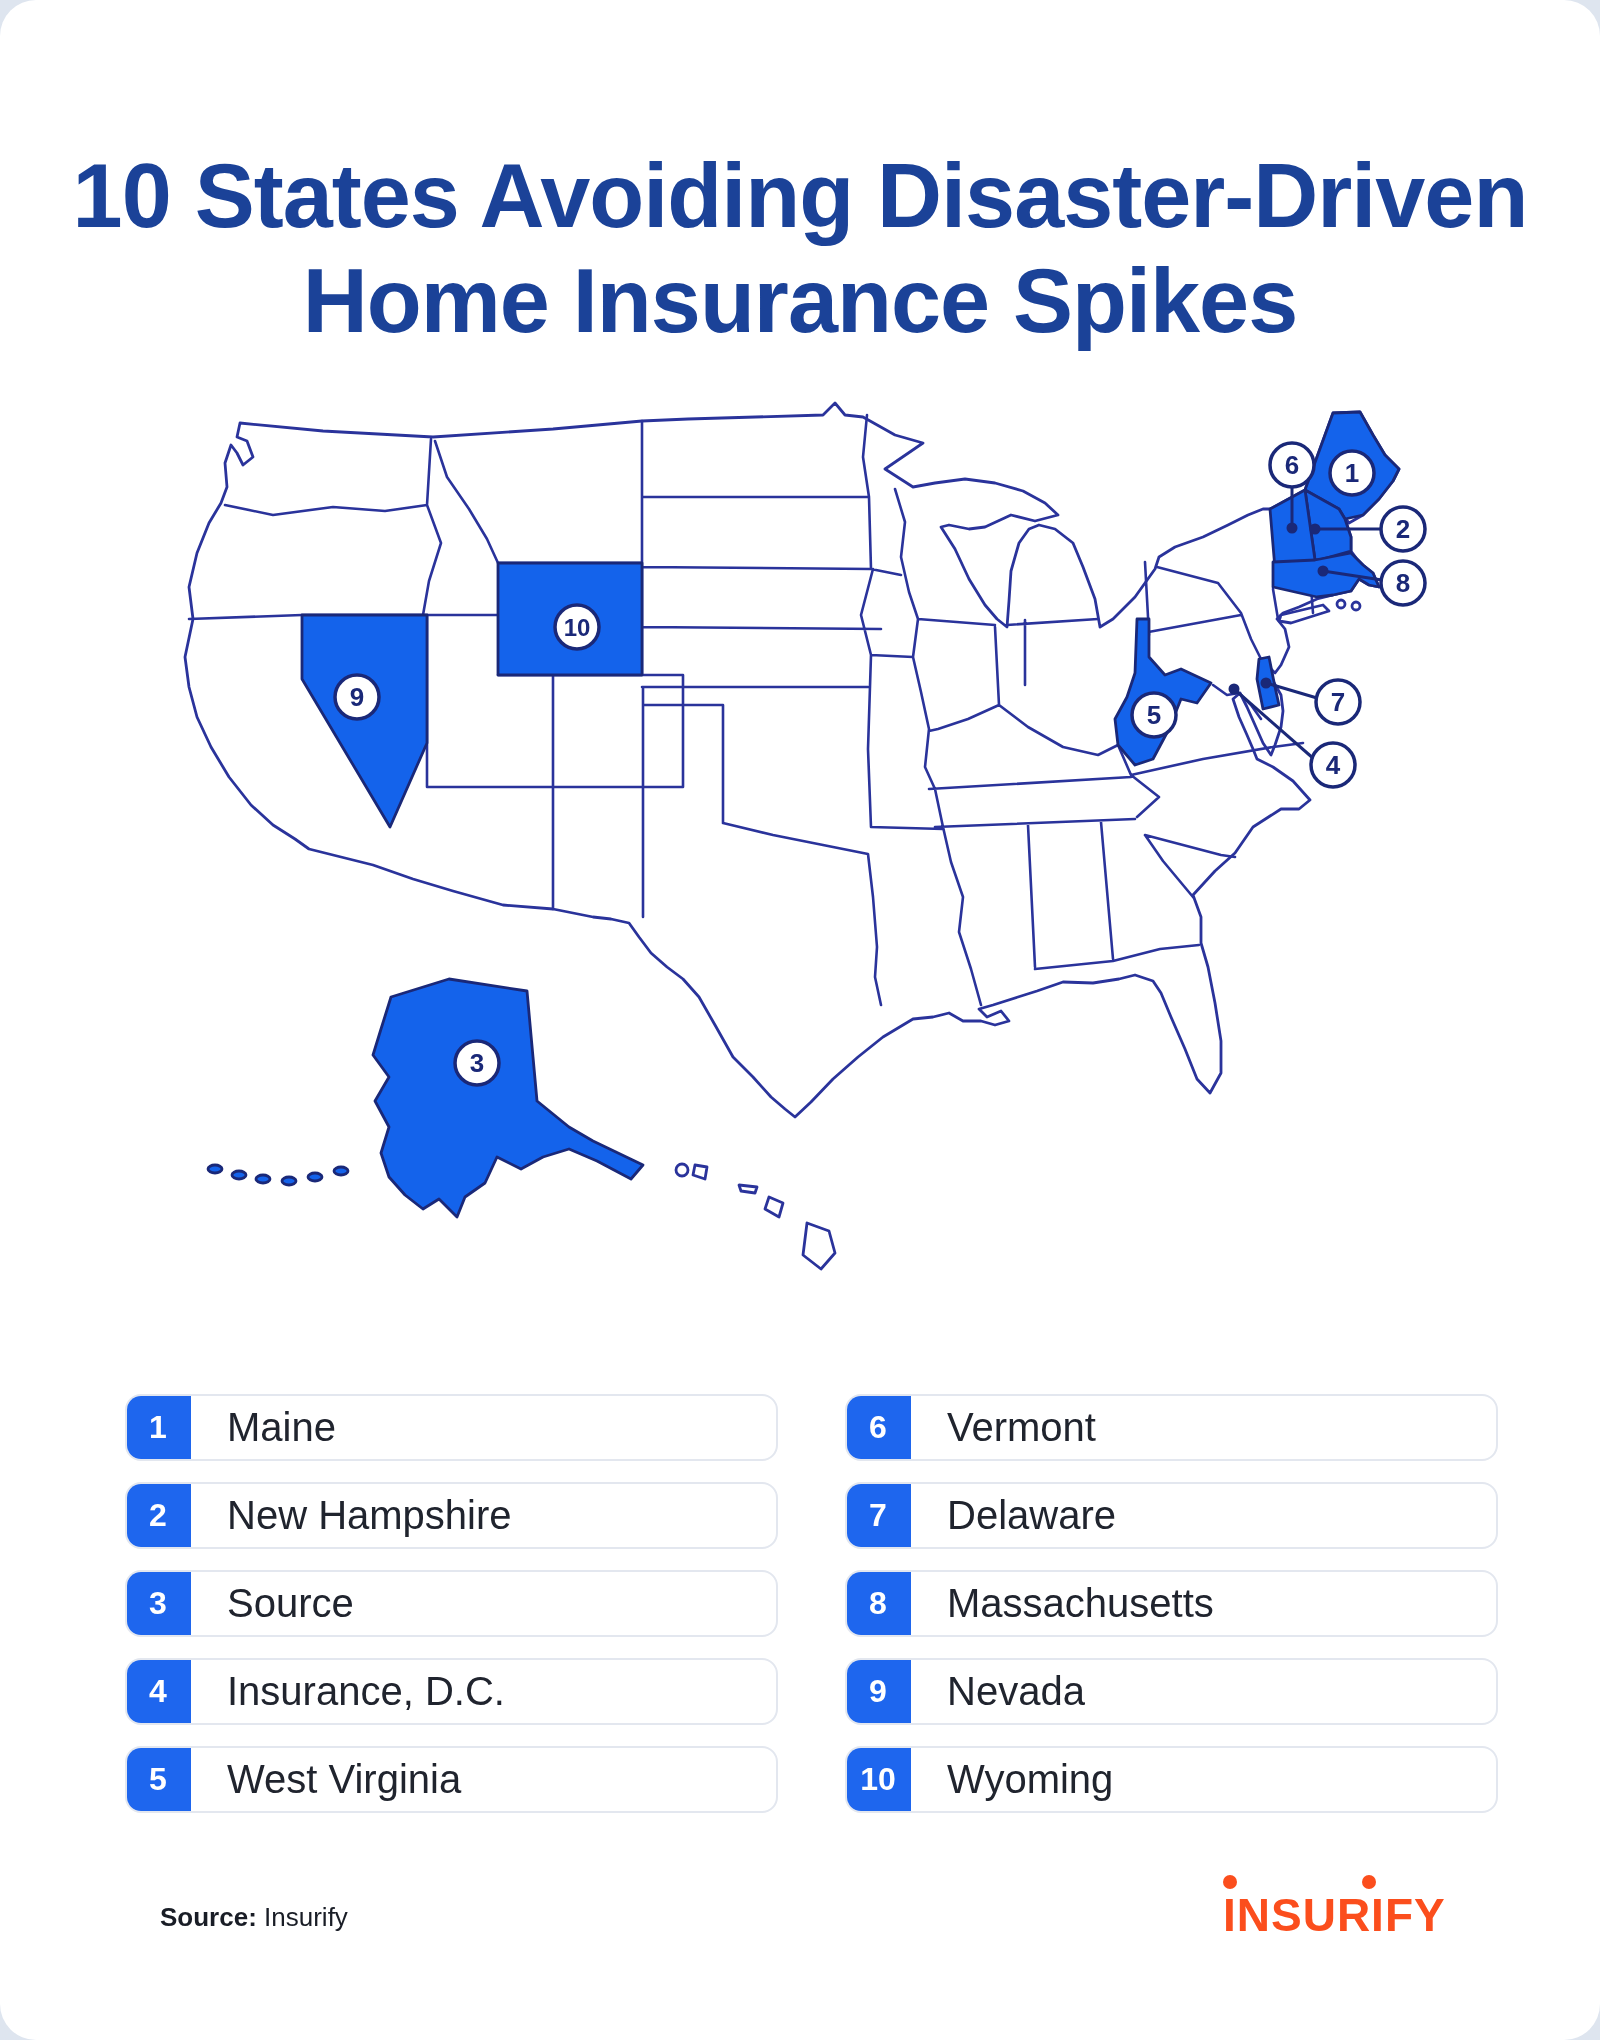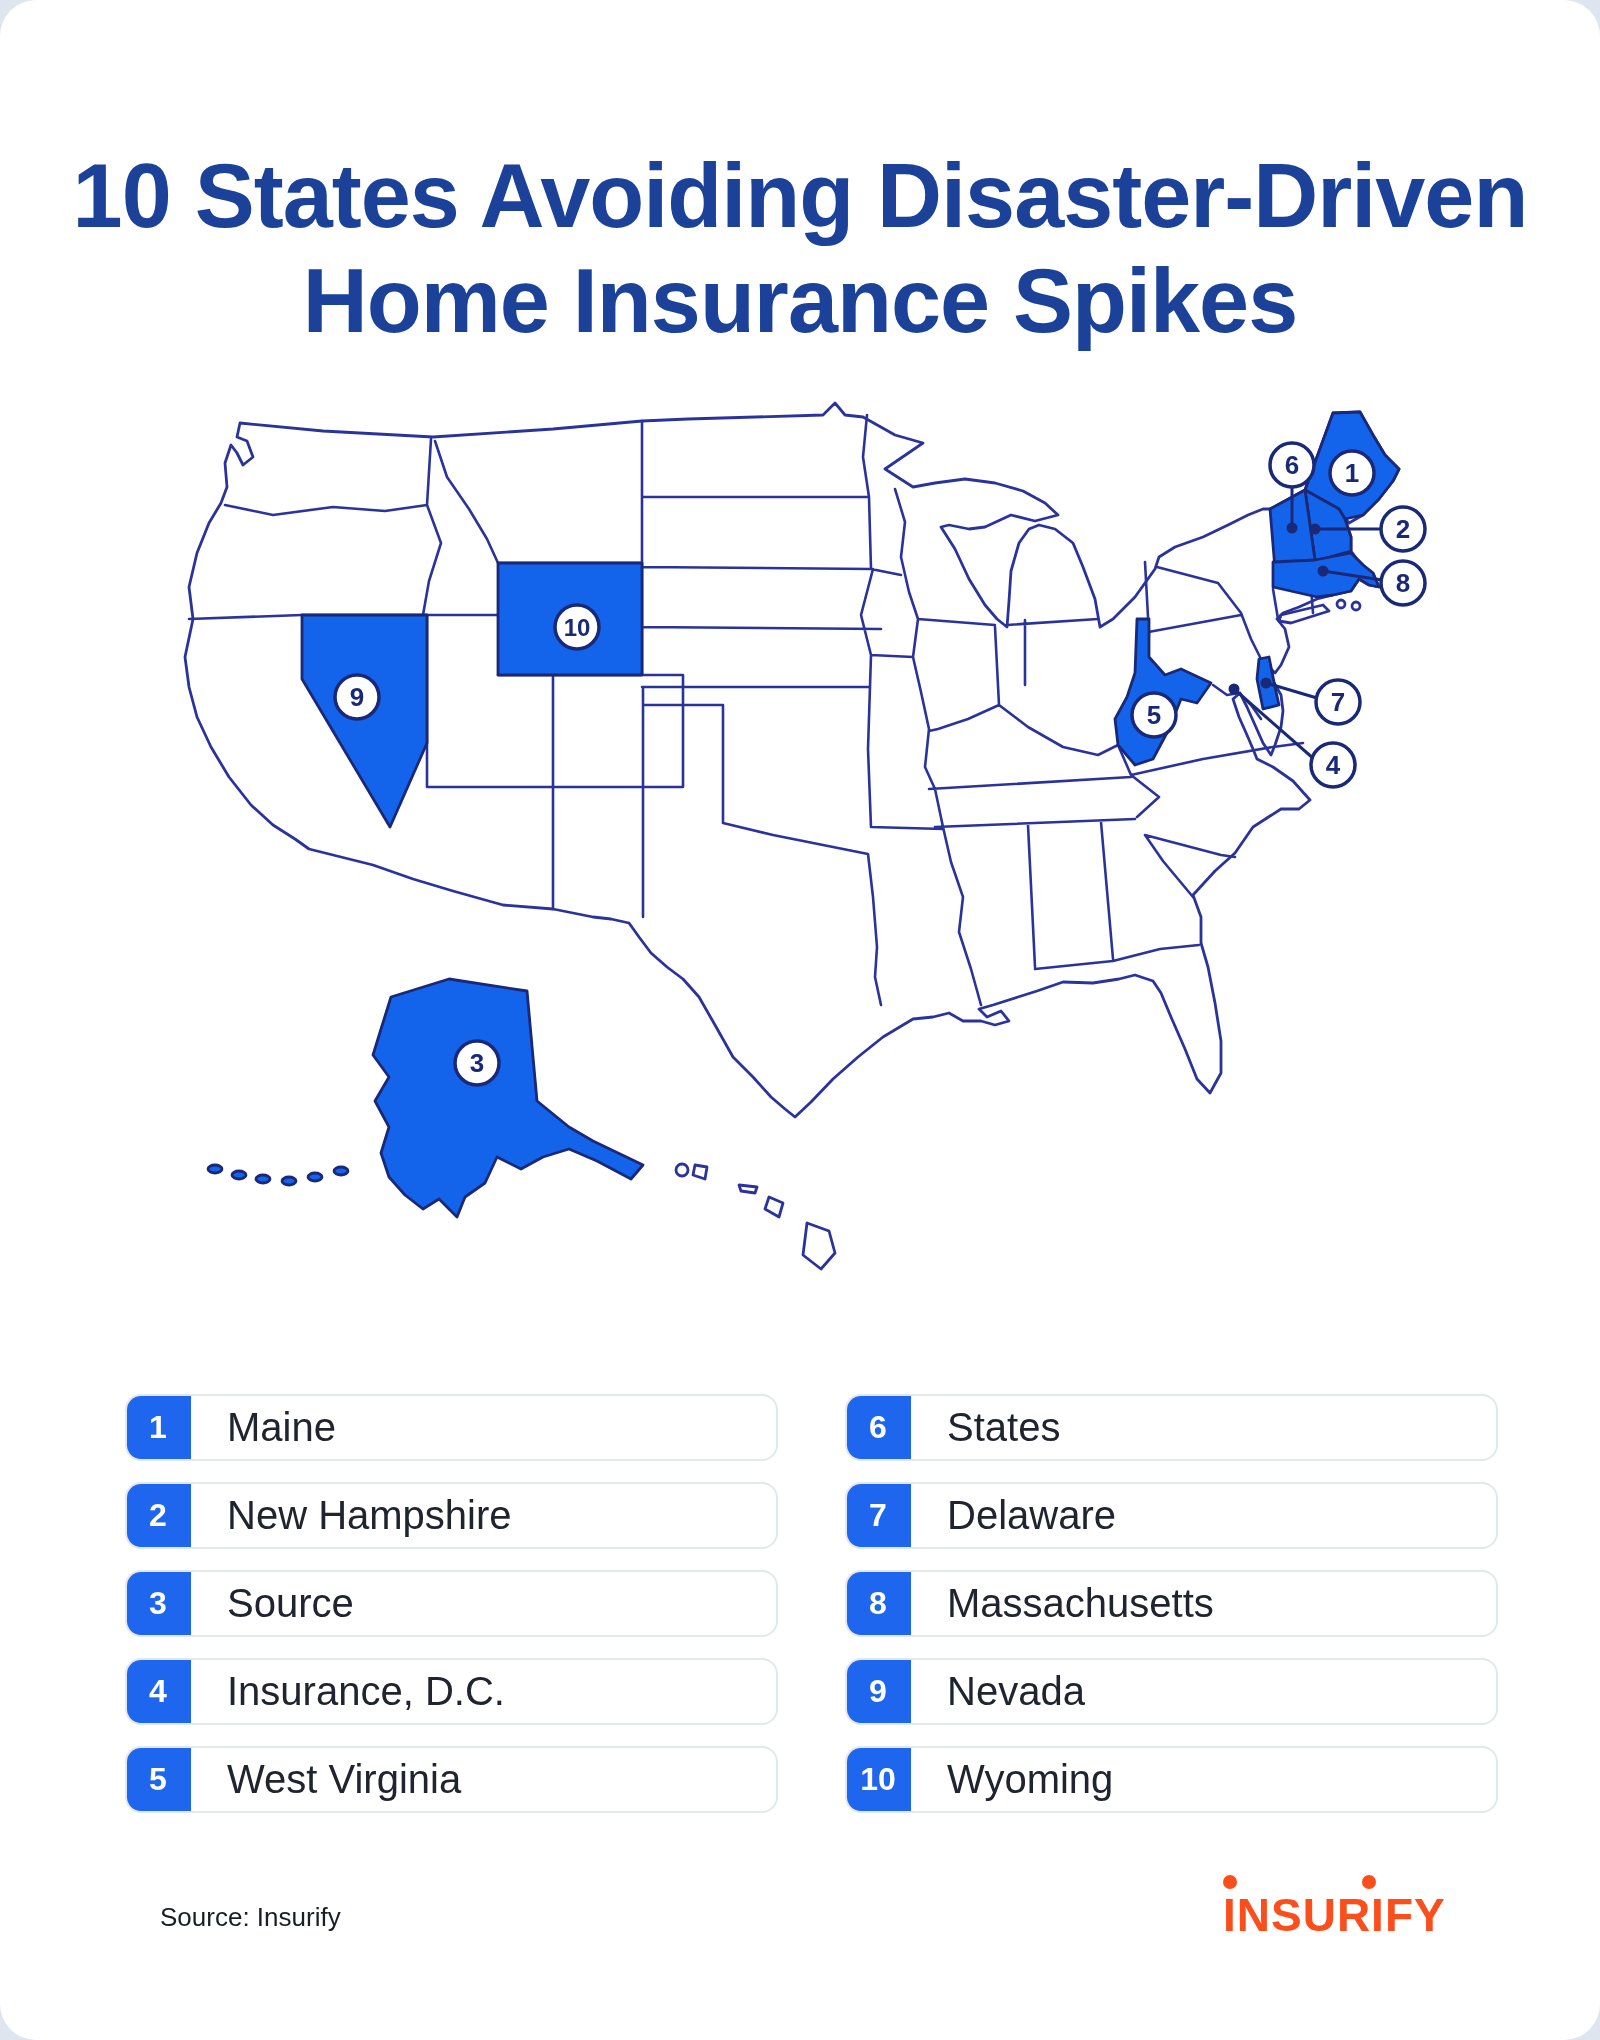--- a/index.html
+++ b/index.html
@@ -13,21 +13,21 @@
   .col-left{left:125px;top:1394px;}
   .col-right{left:845px;top:1394px;}
   .row{height:67px;margin-bottom:21px;background:#ffffff;border:2px solid #e3e7ef;border-radius:16px;
        box-sizing:border-box;display:flex;align-items:stretch;overflow:hidden;}
   .tab{width:66px;flex:0 0 66px;margin:-2px 0 -2px -2px;background:#1e66ee;color:#ffffff;
        display:flex;align-items:center;justify-content:center;font-size:32px;font-weight:bold;
        border-radius:14px 0 0 14px;}
   .label{display:flex;align-items:center;padding-left:36px;font-size:40px;color:#20242e;}
 
   .source{position:absolute;left:160px;top:1902px;font-size:26px;color:#191d26;}
-  .source b{font-weight:normal;}
+  .source b{font-weight:bold;}
   .logo{position:absolute;left:1223px;top:1888px;font-size:46px;font-weight:bold;
         color:#fb4e1d;letter-spacing:1px;}
   .logo .dot{position:absolute;width:14px;height:14px;border-radius:50%;background:#fb4e1d;top:-13px;}
   .logo .dot-1{left:0px;}
   .logo .dot-2{left:139px;}
 
   .map-line{fill:none;stroke:#2a339b;stroke-width:2.6;stroke-linejoin:round;stroke-linecap:round;}
   .land{fill:#ffffff;stroke:#2a339b;stroke-width:2.8;stroke-linejoin:round;}
   .hl{fill:#1463eb;stroke:#1a2878;stroke-width:2.8;stroke-linejoin:round;}
   .leader{stroke:#1a2878;stroke-width:3;fill:none;}
@@ -156,21 +156,21 @@
     </div>
     <div class="row">
       <div class="tab">5</div>
       <div class="label">West Virginia</div>
     </div>
   </div>
 
   <div class="col col-right">
     <div class="row">
       <div class="tab">6</div>
-      <div class="label">States</div>
+      <div class="label">Vermont</div>
     </div>
     <div class="row">
       <div class="tab">7</div>
       <div class="label">Delaware</div>
     </div>
     <div class="row">
       <div class="tab">8</div>
       <div class="label">Massachusetts</div>
     </div>
     <div class="row">

